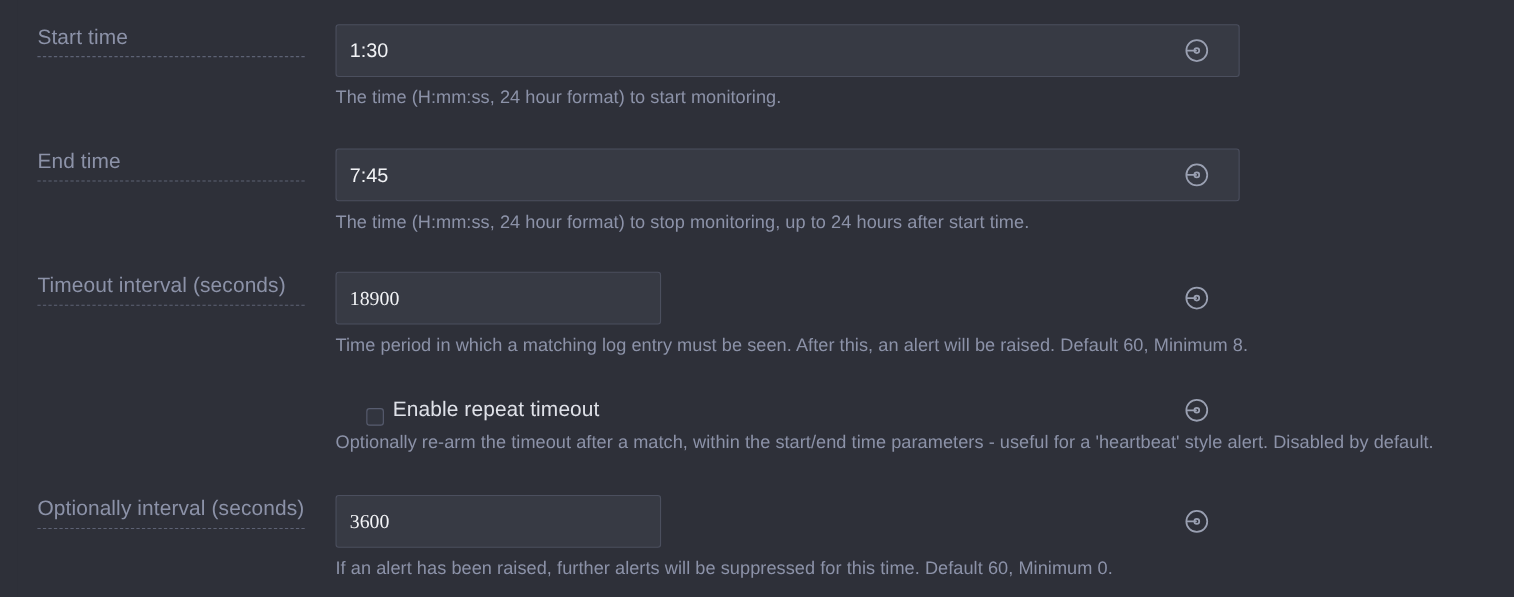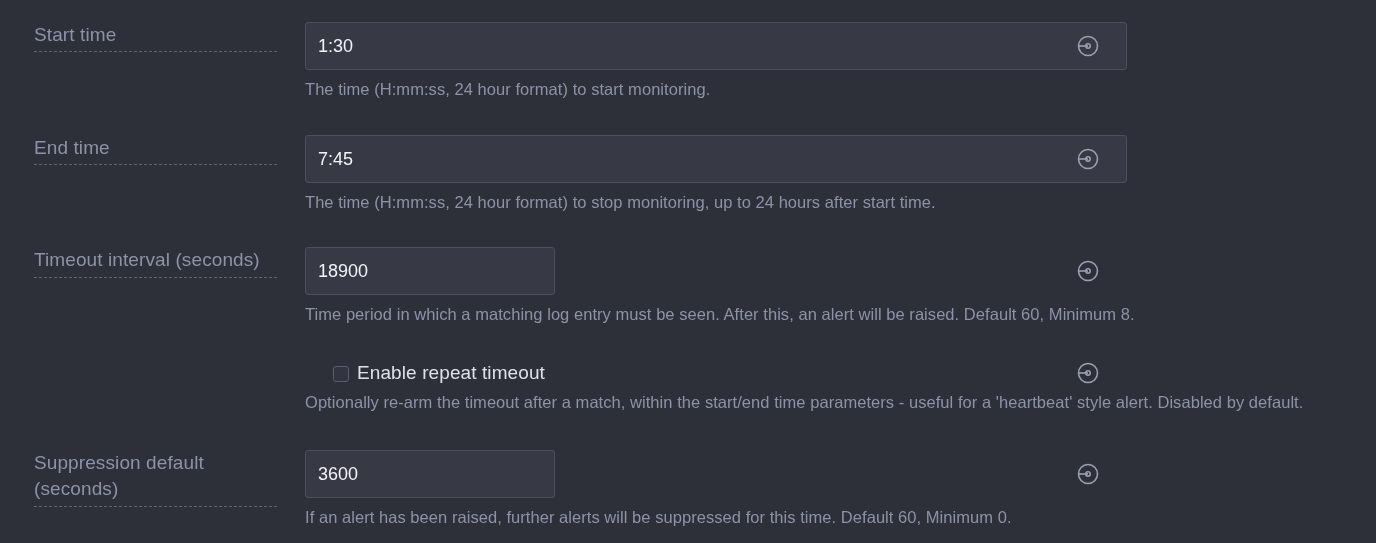--- a/index.html
+++ b/index.html
@@ -68,36 +68,36 @@
     border: 1px solid #4b4f5e;
     border-radius: 3px;
     color: #f2f3f6;
     font-family: "Liberation Sans", sans-serif;
     font-size: 18px;
     line-height: 46px;
     padding: 0 12px;
     outline: none;
   }
   .text-input.wide  { width: 822px; }
-  .text-input.narrow{ width: 250px; }
+  .text-input.narrow{ width: 296px; font-family: Liberation Serif, serif; }
 
   .help-text {
     display: block;
     margin-top: 9px;
     font-size: 16.5px;
     line-height: 20px;
     color: #8c92a8;
     white-space: nowrap;
     letter-spacing: 0.05px;
   }
 
   
   .checkbox-line {
     display: flex;
-    align-items: center;
+    align-items: flex-end;
     height: 26px;
     padding-left: 28px;
   }
   .checkbox-box {
     box-sizing: border-box;
     width: 16px;
     height: 16px;
     border: 1px solid #585d70;
     border-radius: 3px;
     background: #32353f;
@@ -193,21 +193,21 @@
       <svg viewBox="0 0 26 26" xmlns="http://www.w3.org/2000/svg">
         <circle cx="13" cy="13" r="9.5" fill="none" stroke="#9aa0b2" stroke-width="1.6"></circle>
         <line x1="3.5" y1="13" x2="13" y2="13" stroke="#9aa0b2" stroke-width="1.6"></line>
         <circle cx="13" cy="13" r="2.2" fill="none" stroke="#9aa0b2" stroke-width="1.6"></circle>
       </svg>
     </span>
   </div>
 
   <div class="field-row" style="top:450px;">
     <div class="label-col">
-      <span class="field-label">Suppression default (seconds)</span>
+      <span class="field-label">Optionally interval (seconds)</span>
       <div class="label-underline" style="margin-top:4px;"></div>
     </div>
     <div class="control-col">
       <input class="text-input narrow" type="text" value="3600" style="">
       <span class="help-text">If an alert has been raised, further alerts will be suppressed for this time. Default 60, Minimum 0.</span>
     </div>
     <span class="info-icon" style="left:1059px; top:11px;">
       <svg viewBox="0 0 26 26" xmlns="http://www.w3.org/2000/svg">
         <circle cx="13" cy="13" r="9.5" fill="none" stroke="#9aa0b2" stroke-width="1.6"></circle>
         <line x1="3.5" y1="13" x2="13" y2="13" stroke="#9aa0b2" stroke-width="1.6"></line>

